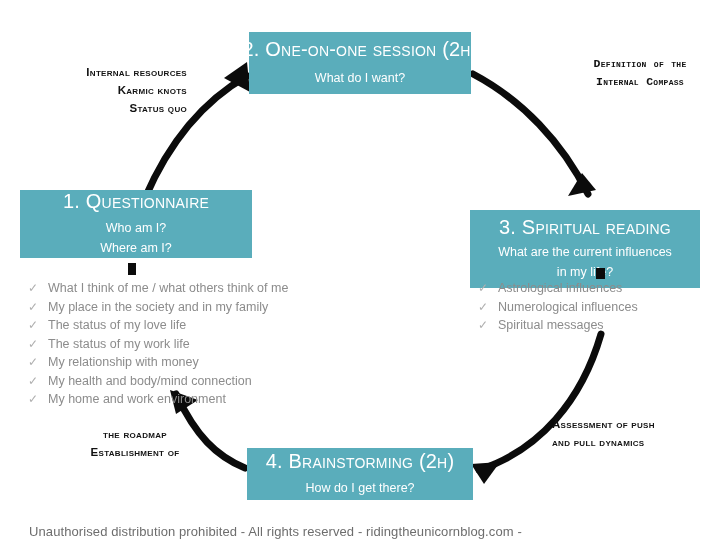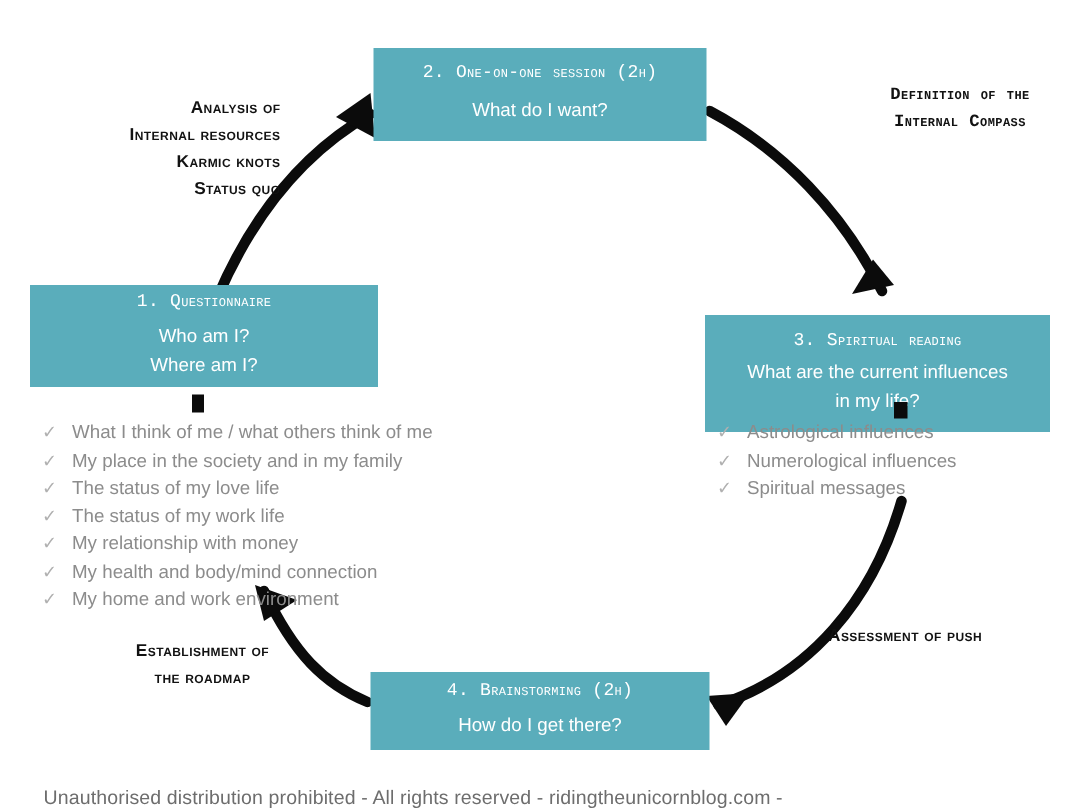--- a/index.html
+++ b/index.html
@@ -19,26 +19,25 @@
     background:#5aadbb;
     color:#ffffff;
     box-sizing:border-box;
     text-align:center;
     display:flex;
     flex-direction:column;
     justify-content:center;
     align-items:center;
   }
   .box .title{
-    font-size:12px;
+    font-size:20px;
     font-variant:small-caps;
     letter-spacing:.2px;
     line-height:1.15;
     white-space:nowrap;
-    font-family:Liberation Mono, monospace;
   }
   .box .sub{
     font-size:12.5px;
     line-height:1.55;
     white-space:nowrap;
   }
 
   
   #box-2{left:249px;top:32px;width:222px;height:62px;}
   #box-2 .title{margin-bottom:8px;}
@@ -192,35 +191,35 @@
       <span class="chk">✓</span>
       <span>Numerological influences</span>
     </div>
     <div class="row">
       <span class="chk">✓</span>
       <span>Spiritual messages</span>
     </div>
   </div>
 
   <div class="anno" id="anno-tl">
-    <div>Analysis of</div>
     <div>Internal resources</div>
     <div>Karmic knots</div>
     <div>Status quo</div>
   </div>
 
   <div class="anno" id="anno-tr">
     <div>Definition of the</div>
     <div>Internal Compass</div>
   </div>
 
   <div class="anno" id="anno-bl">
+    <div>the roadmap</div>
     <div>Establishment of</div>
-    <div>the roadmap</div>
   </div>
 
   <div class="anno" id="anno-br">
     <div>Assessment of push</div>
+    <div>and pull dynamics</div>
   </div>
 
   <div class="footer">Unauthorised distribution prohibited - All rights reserved - ridingtheunicornblog.com -</div>
 
 </div>
 
 </body></html>

